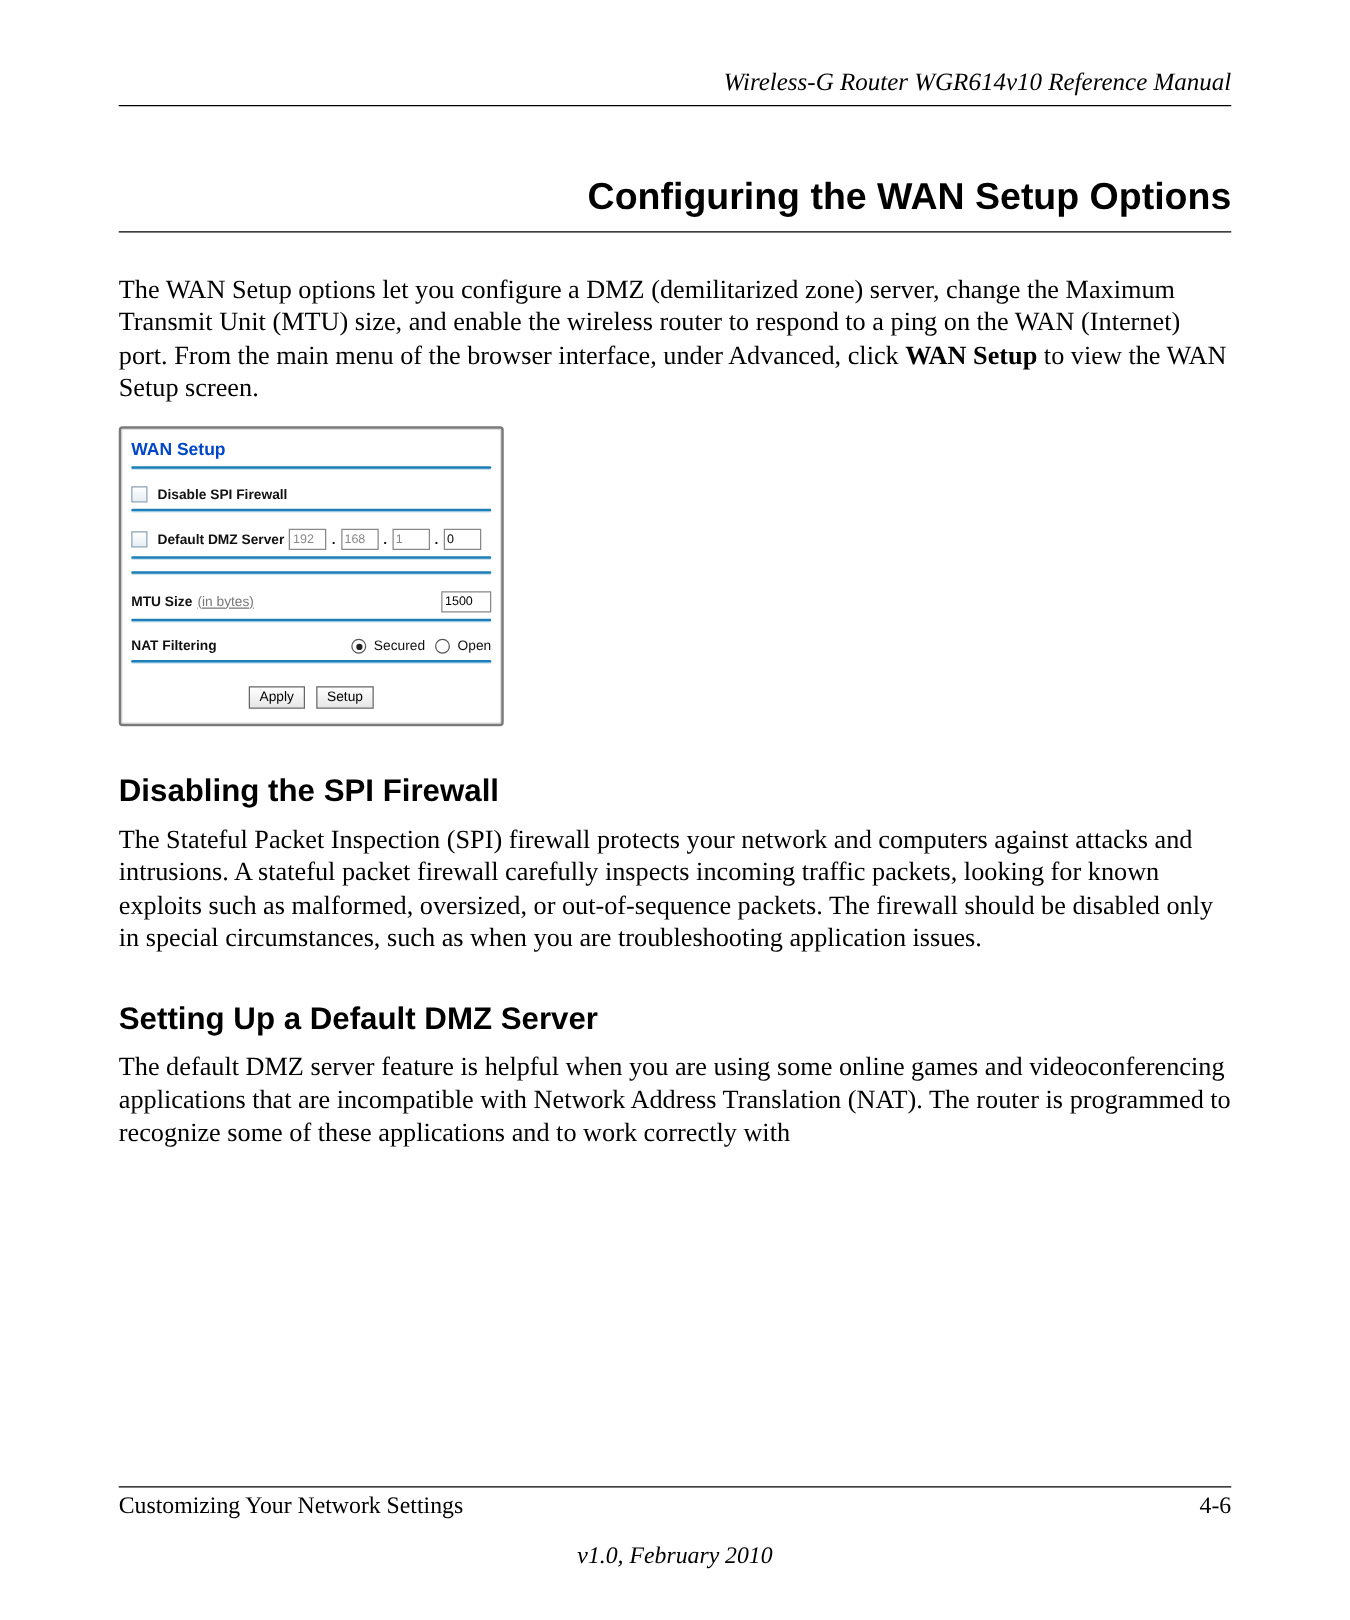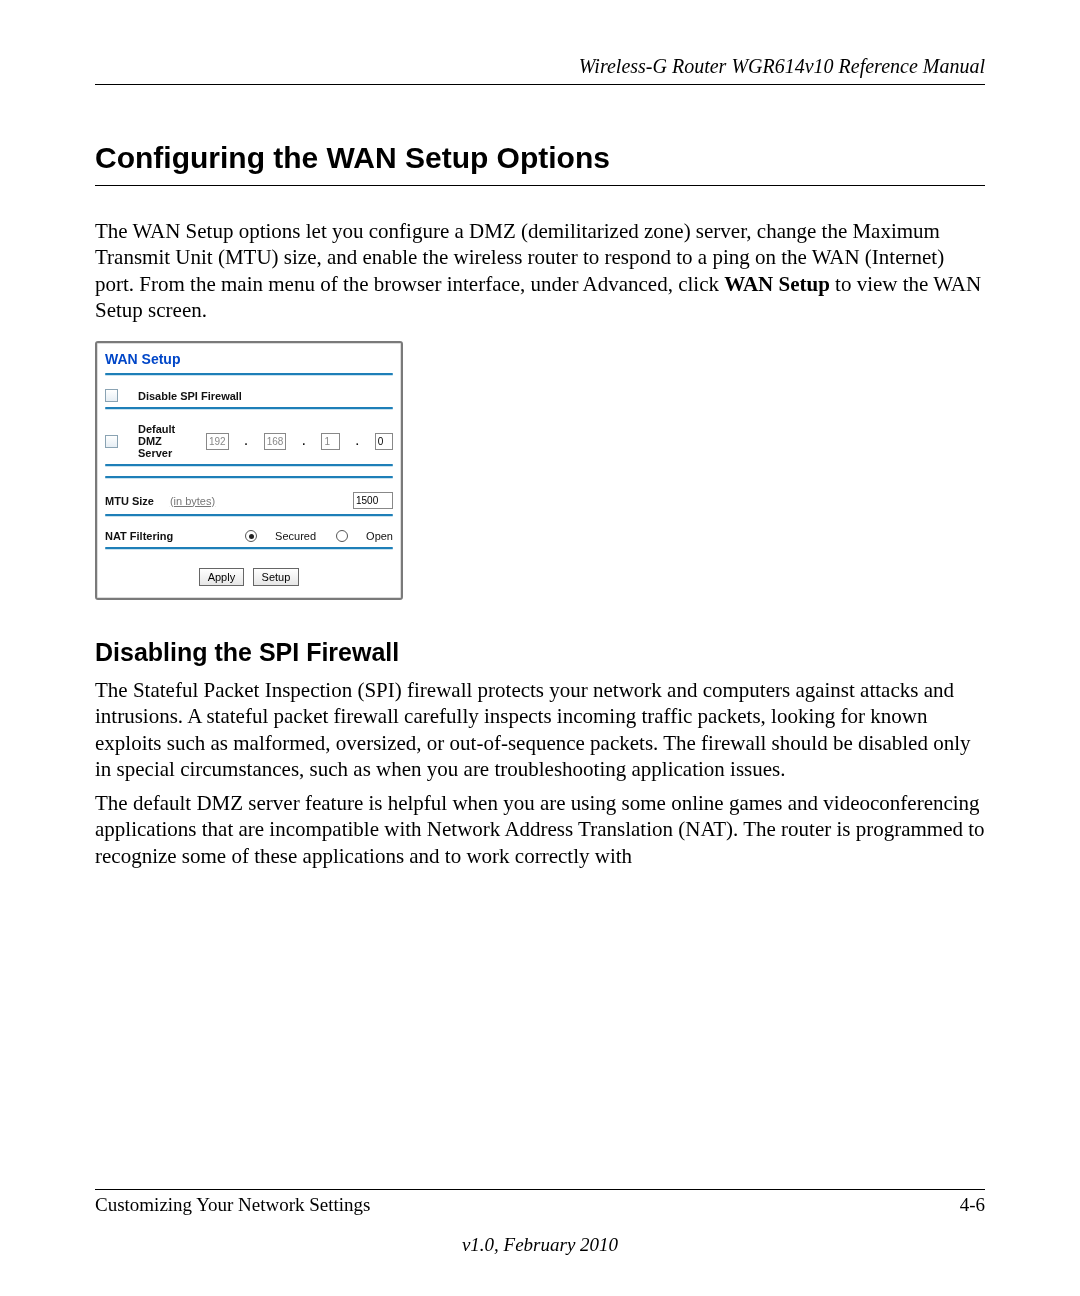--- a/index.html
+++ b/index.html
@@ -24,20 +24,21 @@
     padding-bottom: 6px;
     margin-bottom: 56px;
   }
   h1.section-title {
     font-family: Arial, Helvetica, sans-serif;
     font-weight: bold;
     font-size: 30px;
     margin: 0 0 6px 0;
     border-bottom: 1px solid #000;
     padding-bottom: 10px;
+    text-align: right;
   }
   p.body {
     font-size: 21px;
     line-height: 1.25;
     margin: 32px 0 18px 0;
   }
   p.body .bold { font-weight: bold; }
   .figure-wrap { margin-top: 14px; }
   .screenshot {
     border: 2px solid #7a7a7a;
@@ -59,21 +60,21 @@
     margin: 0 8px 10px 8px;
     border-radius: 1px;
     box-shadow: 0 1px 0 #c9e2ef;
   }
   .ss-row {
     display: flex;
     align-items: center;
     padding: 4px 8px 5px 8px;
     font-size: 11px;
     color: #111;
-    gap: 16px;
+    gap: 4px;
   }
   .ss-checkbox {
     width: 11px; height: 11px;
     border: 1px solid #8aa3b3;
     background: linear-gradient(#fff,#e6eef4);
     margin-right: 4px;
     flex: 0 0 auto;
   }
   .ss-label { font-weight: bold; }
   .ss-sub { color:#777; font-weight: normal; text-decoration: underline; }
@@ -216,20 +217,21 @@
         <span class="ss-btn">Apply</span>
         <span class="ss-btn">Setup</span>
       </div>
     </div>
 
   </div>
 
   <h2 class="subhead">Disabling the SPI Firewall</h2>
   <p class="para">The Stateful Packet Inspection (SPI) firewall protects your network and computers against attacks and intrusions. A stateful packet firewall carefully inspects incoming traffic packets, looking for known exploits such as malformed, oversized, or out-of-sequence packets. The firewall should be disabled only in special circumstances, such as when you are troubleshooting application issues.</p>
 
+  <h2 class="subhead">Setting Up a Default DMZ Server</h2>
   <p class="para">The default DMZ server feature is helpful when you are using some online games and videoconferencing applications that are incompatible with Network Address Translation (NAT). The router is programmed to recognize some of these applications and to work correctly with</p>
 
   <div class="footer">
     <div class="footer-line"></div>
     <div class="footer-row">
       <span>Customizing Your Network Settings</span>
       <span>4-6</span>
     </div>
     <div class="footer-version">v1.0, February 2010</div>
   </div>

